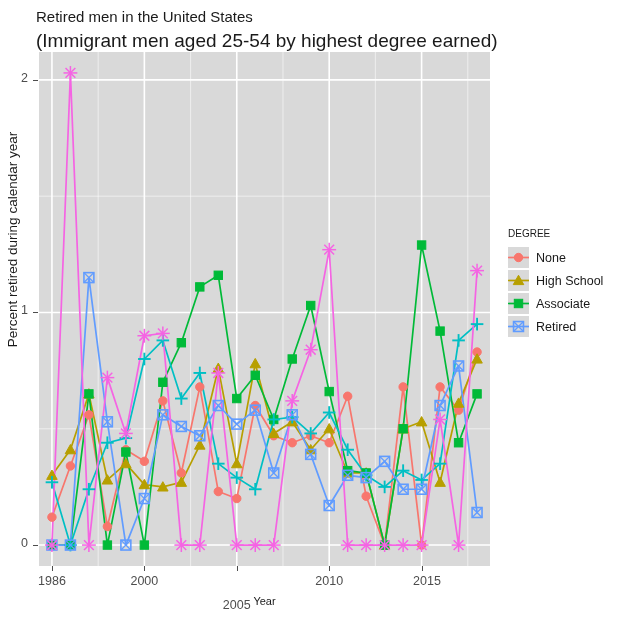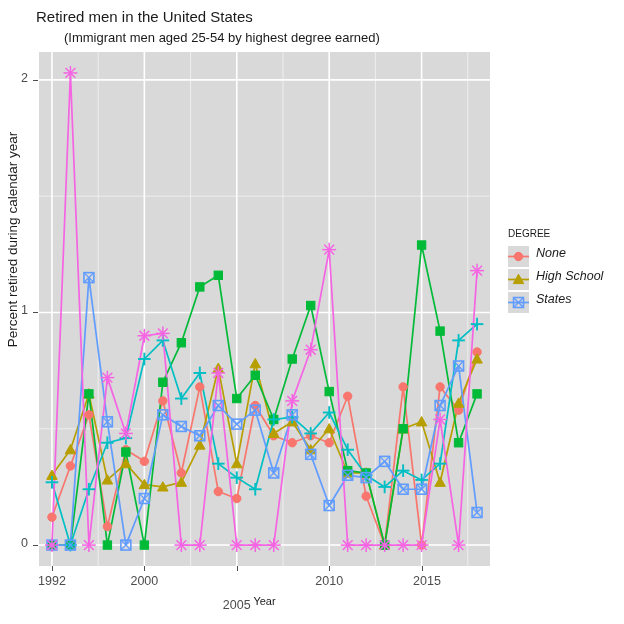--- a/index.html
+++ b/index.html
@@ -11,21 +11,21 @@
     overflow:hidden;
   }
   #root{position:relative;width:624px;height:439px;}
 
   .title{
     position:absolute;left:36px;top:8px;
     font-size:15px;color:#1a1a1a;white-space:nowrap;
   }
   .subtitle{
     position:absolute;left:36px;top:30px;
-    font-size:13px;color:#1a1a1a;white-space:nowrap;margin-left:28px;
+    font-size:19px;color:#1a1a1a;white-space:nowrap;
   }
 
   
   #panel{
     position:absolute;left:39px;top:52px;
     width:451px;height:514px;
     background:#d9d9d9;
   }
   #plotsvg{position:absolute;left:0;top:0;width:451px;height:514px;}
 
@@ -52,21 +52,21 @@
     margin-left:-112px;
   }
   #xlab{
     position:absolute;left:39px;top:595px;width:451px;
     text-align:center;font-size:11px;color:#1a1a1a;
   }
 
   
   #legend{position:absolute;left:508px;top:228px;width:116px;}
   #legend-title{font-size:10px;color:#1a1a1a;margin-bottom:7px;}
-  .legend-row{display:flex;height:23px;font-style:italic;}
+  .legend-row{display:flex;align-items:center;height:23px;}
   .legend-key{
     width:21px;height:21px;background:#d9d9d9;
     margin-right:7px;flex:0 0 21px;position:relative;
   }
   .legend-key svg{position:absolute;left:0;top:0;}
   .legend-label{font-size:12.5px;color:#1a1a1a;white-space:nowrap;}
 </style>
 </head>
 <body>
 
@@ -416,21 +416,21 @@
   <div id="axis-y">
       <div class="ytick-label" style="left: 4px; top: 536.068px;">0</div>
       <div class="ytick-mark" style="left: 33px; top: 545.068px;"></div>
       <div class="ytick-label" style="left: 4px; top: 303.489px;">1</div>
       <div class="ytick-mark" style="left: 33px; top: 312.489px;"></div>
       <div class="ytick-label" style="left: 4px; top: 70.9095px;">2</div>
       <div class="ytick-mark" style="left: 33px; top: 79.9095px;"></div>
     </div>
   <div id="axis-x">
       <div class="xtick-mark" style="left: 51.9385px; top: 566px;"></div>
-      <div class="xtick-label" style="left: 26.9385px; top: 574px;">1992</div>
+      <div class="xtick-label" style="left: 26.9385px; top: 574px;">1986</div>
       <div class="xtick-mark" style="left: 144.357px; top: 566px;"></div>
       <div class="xtick-label" style="left: 119.357px; top: 574px;">2000</div>
       <div class="xtick-mark" style="left: 236.775px; top: 566px;"></div>
       <div class="xtick-label" style="left: 211.775px; top: 598px;">2005</div>
       <div class="xtick-mark" style="left: 329.193px; top: 566px;"></div>
       <div class="xtick-label" style="left: 304.193px; top: 574px;">2010</div>
       <div class="xtick-mark" style="left: 421.611px; top: 566px;"></div>
       <div class="xtick-label" style="left: 402px; top: 574px;">2015</div>
     </div>
 
@@ -454,24 +454,33 @@
             <svg width="21" height="21" viewBox="0 0 21 21">
               <line x1="0" y1="10.5" x2="21" y2="10.5" stroke="#b79f00" stroke-width="1.7"></line>
               <polygon points="10.5,5.25 5.25,14.594999999999999 15.75,14.594999999999999" fill="#b79f00" stroke="#b79f00" stroke-width="1"></polygon>
             </svg>
           </div>
           <span class="legend-label">High School</span>
         </div>
         <div class="legend-row">
           <div class="legend-key">
             <svg width="21" height="21" viewBox="0 0 21 21">
+              <line x1="0" y1="10.5" x2="21" y2="10.5" stroke="#00ba38" stroke-width="1.7"></line>
+              <rect x="6.3" y="6.3" width="8.4" height="8.4" fill="#00ba38" stroke="#00ba38" stroke-width="1"></rect>
+            </svg>
+          </div>
+          <span class="legend-label">Associate</span>
+        </div>
+        <div class="legend-row">
+          <div class="legend-key">
+            <svg width="21" height="21" viewBox="0 0 21 21">
               <line x1="0" y1="10.5" x2="21" y2="10.5" stroke="#619cff" stroke-width="1.7"></line>
               <rect x="5.5440000000000005" y="5.5440000000000005" width="9.911999999999999" height="9.911999999999999" fill="none" stroke="#619cff" stroke-width="1.6"></rect>
               <line x1="5.5440000000000005" y1="5.5440000000000005" x2="15.456" y2="15.456" stroke="#619cff" stroke-width="1.3"></line>
               <line x1="15.456" y1="5.5440000000000005" x2="5.5440000000000005" y2="15.456" stroke="#619cff" stroke-width="1.3"></line>
             </svg>
           </div>
-          <span class="legend-label">States</span>
+          <span class="legend-label">Retired</span>
         </div>
       </div>
   </div>
 
 </div>
 
 </body></html>

